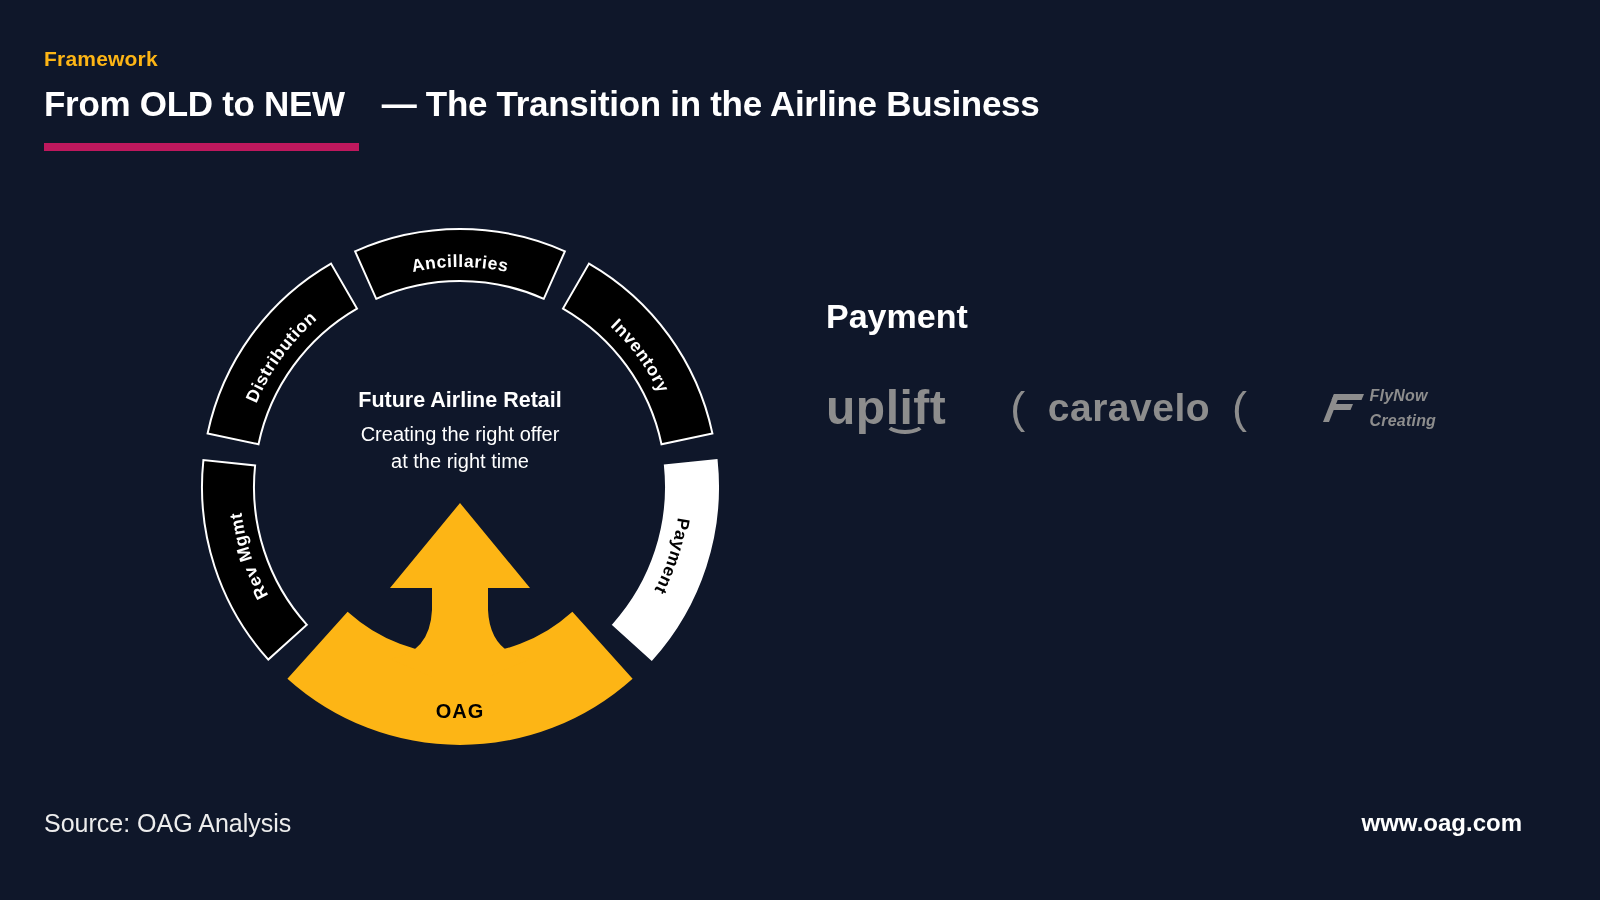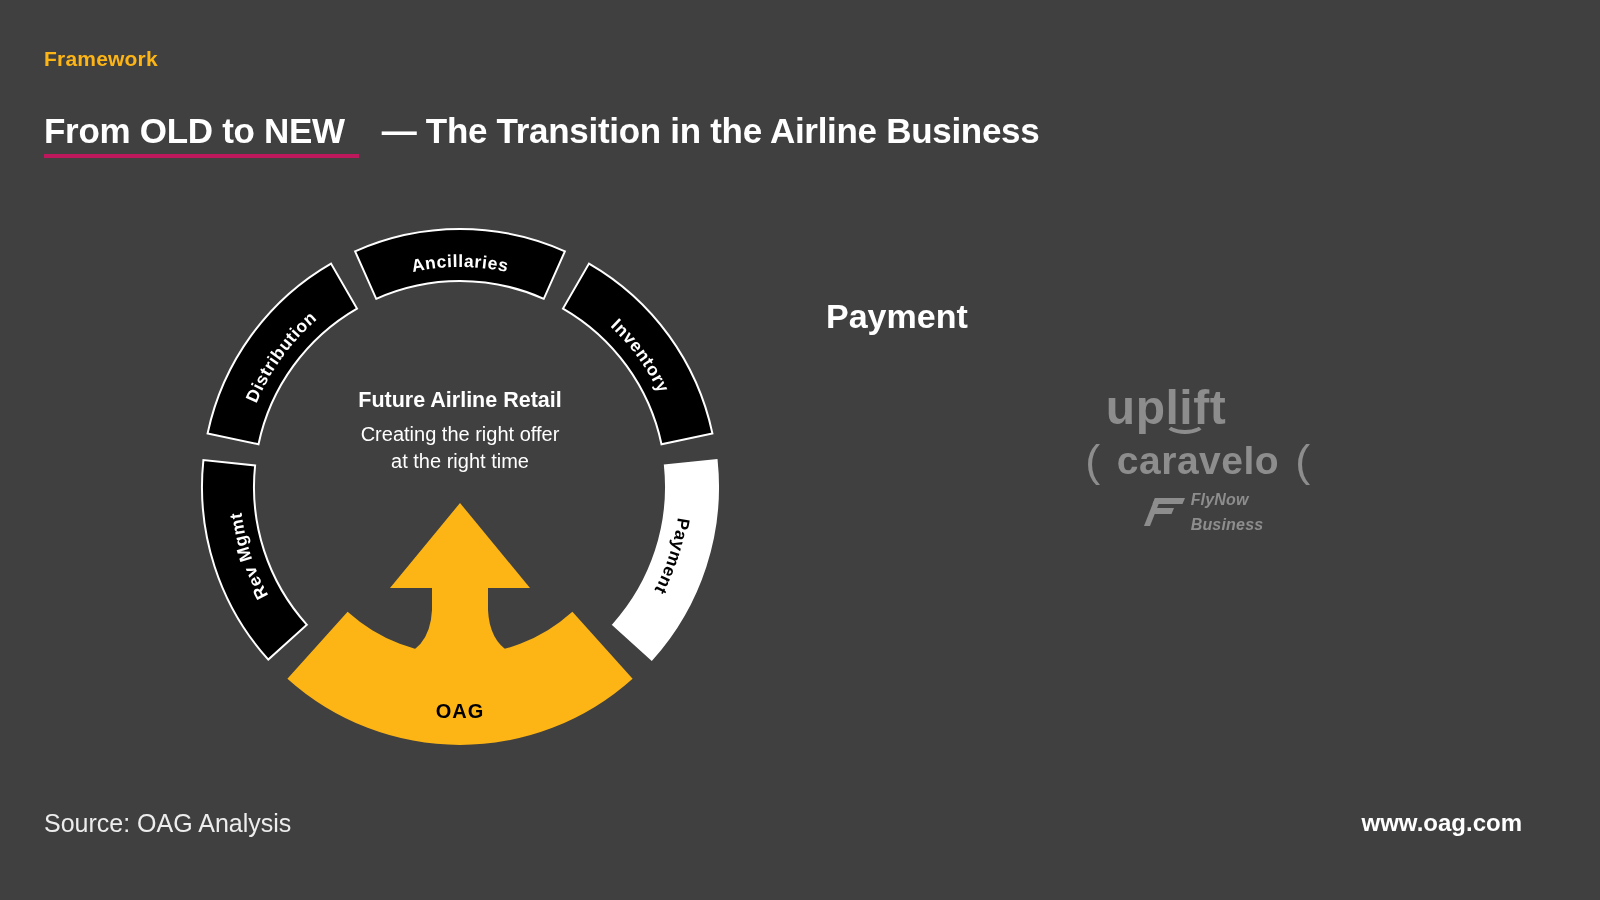--- a/index.html
+++ b/index.html
@@ -4,21 +4,21 @@
 <style>
   html, body {
     margin: 0;
     padding: 0;
     background: #000;
   }
   .slide {
     position: relative;
     width: 1600px;
     height: 900px;
-    background: #404040;
+    background: #0f172a;
     overflow: hidden;
     font-family: "Liberation Sans", sans-serif;
     color: #ffffff;
   }
 
   
   .eyebrow {
     position: absolute;
     left: 44px;
     top: 47px;
@@ -32,24 +32,23 @@
     left: 44px;
     top: 84px;
     font-size: 35px;
     font-weight: 700;
     letter-spacing: -0.3px;
     white-space: nowrap;
     color: #ffffff;
   }
   .page-title .u-part {
     display: inline-block;
-    border-bottom: 4px solid #be185d;
-    padding-bottom: 3px;
+    border-bottom: 8px solid #be185d;
+    padding-bottom: 19px;
     padding-right: 14px;
-    margin-top: 27px;
   }
   .page-title .rest-part {
     margin-left: 23px;
   }
 
   
   .diagram {
     position: absolute;
     left: 190px;
     top: 215px;
@@ -107,21 +106,20 @@
     font-size: 27px;
     font-weight: 400;
     color: #fafafa;
     letter-spacing: 0.1px;
   }
   .logos-row {
     display: flex;
     align-items: center;
     margin-top: 44px;
     color: #8D8D8D;
-    flex-direction: column;
   }
   .logo-uplift {
     position: relative;
     font-size: 48px;
     font-weight: 700;
     letter-spacing: 0.5px;
     color: #8D8D8D;
   }
   .uplift-smile {
     position: absolute;
@@ -140,21 +138,21 @@
     font-size: 39px;
     font-weight: 600;
     color: #8D8D8D;
     letter-spacing: 0.5px;
   }
   .logo-caravelo .paren {
     font-size: 45px;
     font-weight: 400;
   }
   .logo-caravelo .word {
-    margin: 0 16px;
+    margin: 0 22px;
   }
   .logo-flynow {
     display: flex;
     align-items: center;
     margin-left: 72px;
   }
   .flynow-mark {
     margin-right: 6px;
   }
   .flynow-text {
@@ -253,21 +251,21 @@
       </div>
 
       <div class="logo-flynow">
         <svg class="flynow-mark" width="44" height="36" viewBox="0 0 44 36" xmlns="http://www.w3.org/2000/svg">
           <path fill="#8D8D8D" d="M14,4 L44,4 L41.5,10 L11.5,10 Z"></path>
           <path fill="#8D8D8D" d="M11,14 L33,14 L30.5,20 L8.5,20 Z"></path>
           <path fill="#8D8D8D" d="M14,4 L20,4 L9,32 L3,32 Z"></path>
         </svg>
         <div class="flynow-text">
           <div>FlyNow</div>
-          <div>Business</div>
+          <div>Creating</div>
         </div>
       </div>
     </div>
   </div>
 
   <div class="footer-source">Source: OAG Analysis</div>
   <div class="footer-site">www.oag.com</div>
 
 </div>
 

